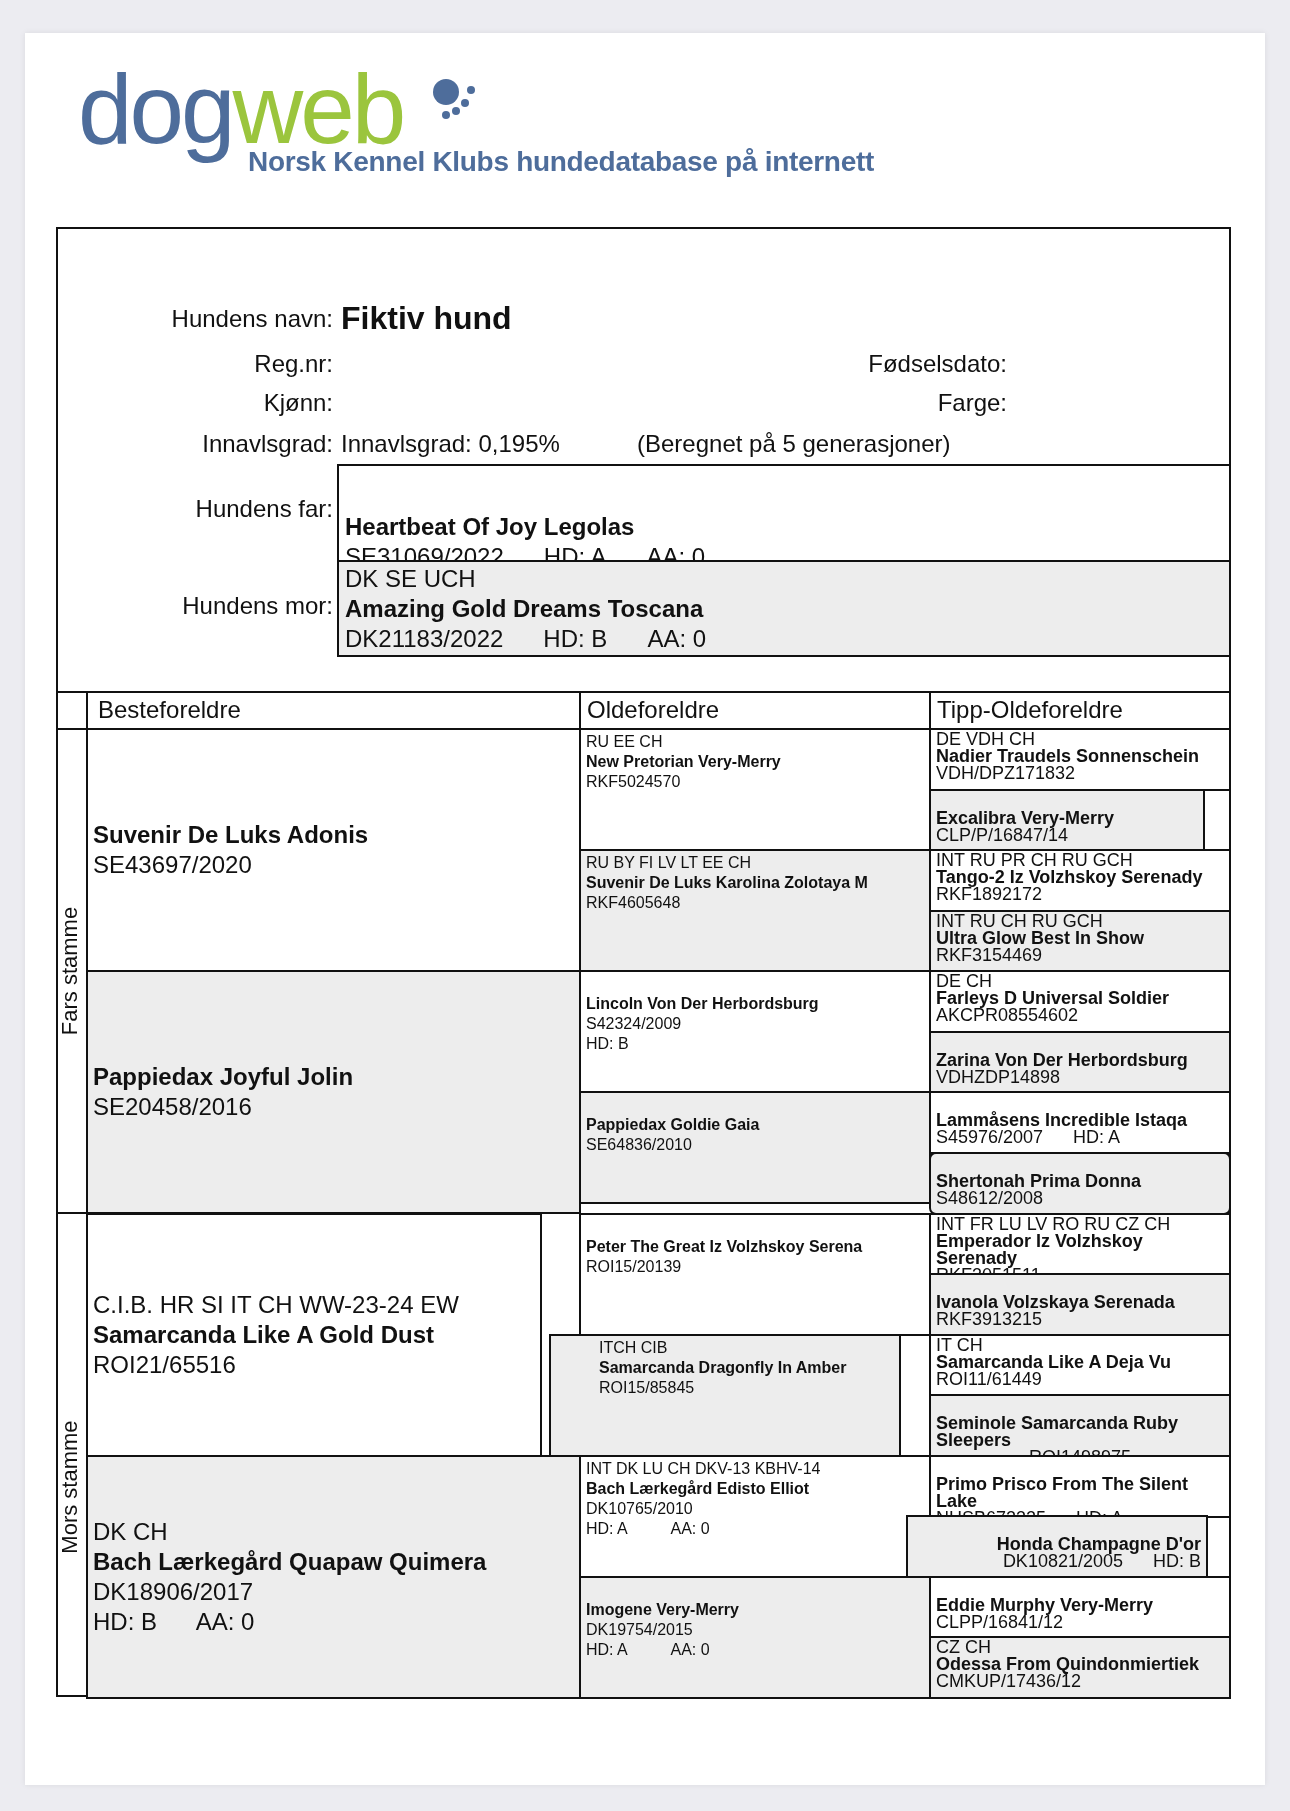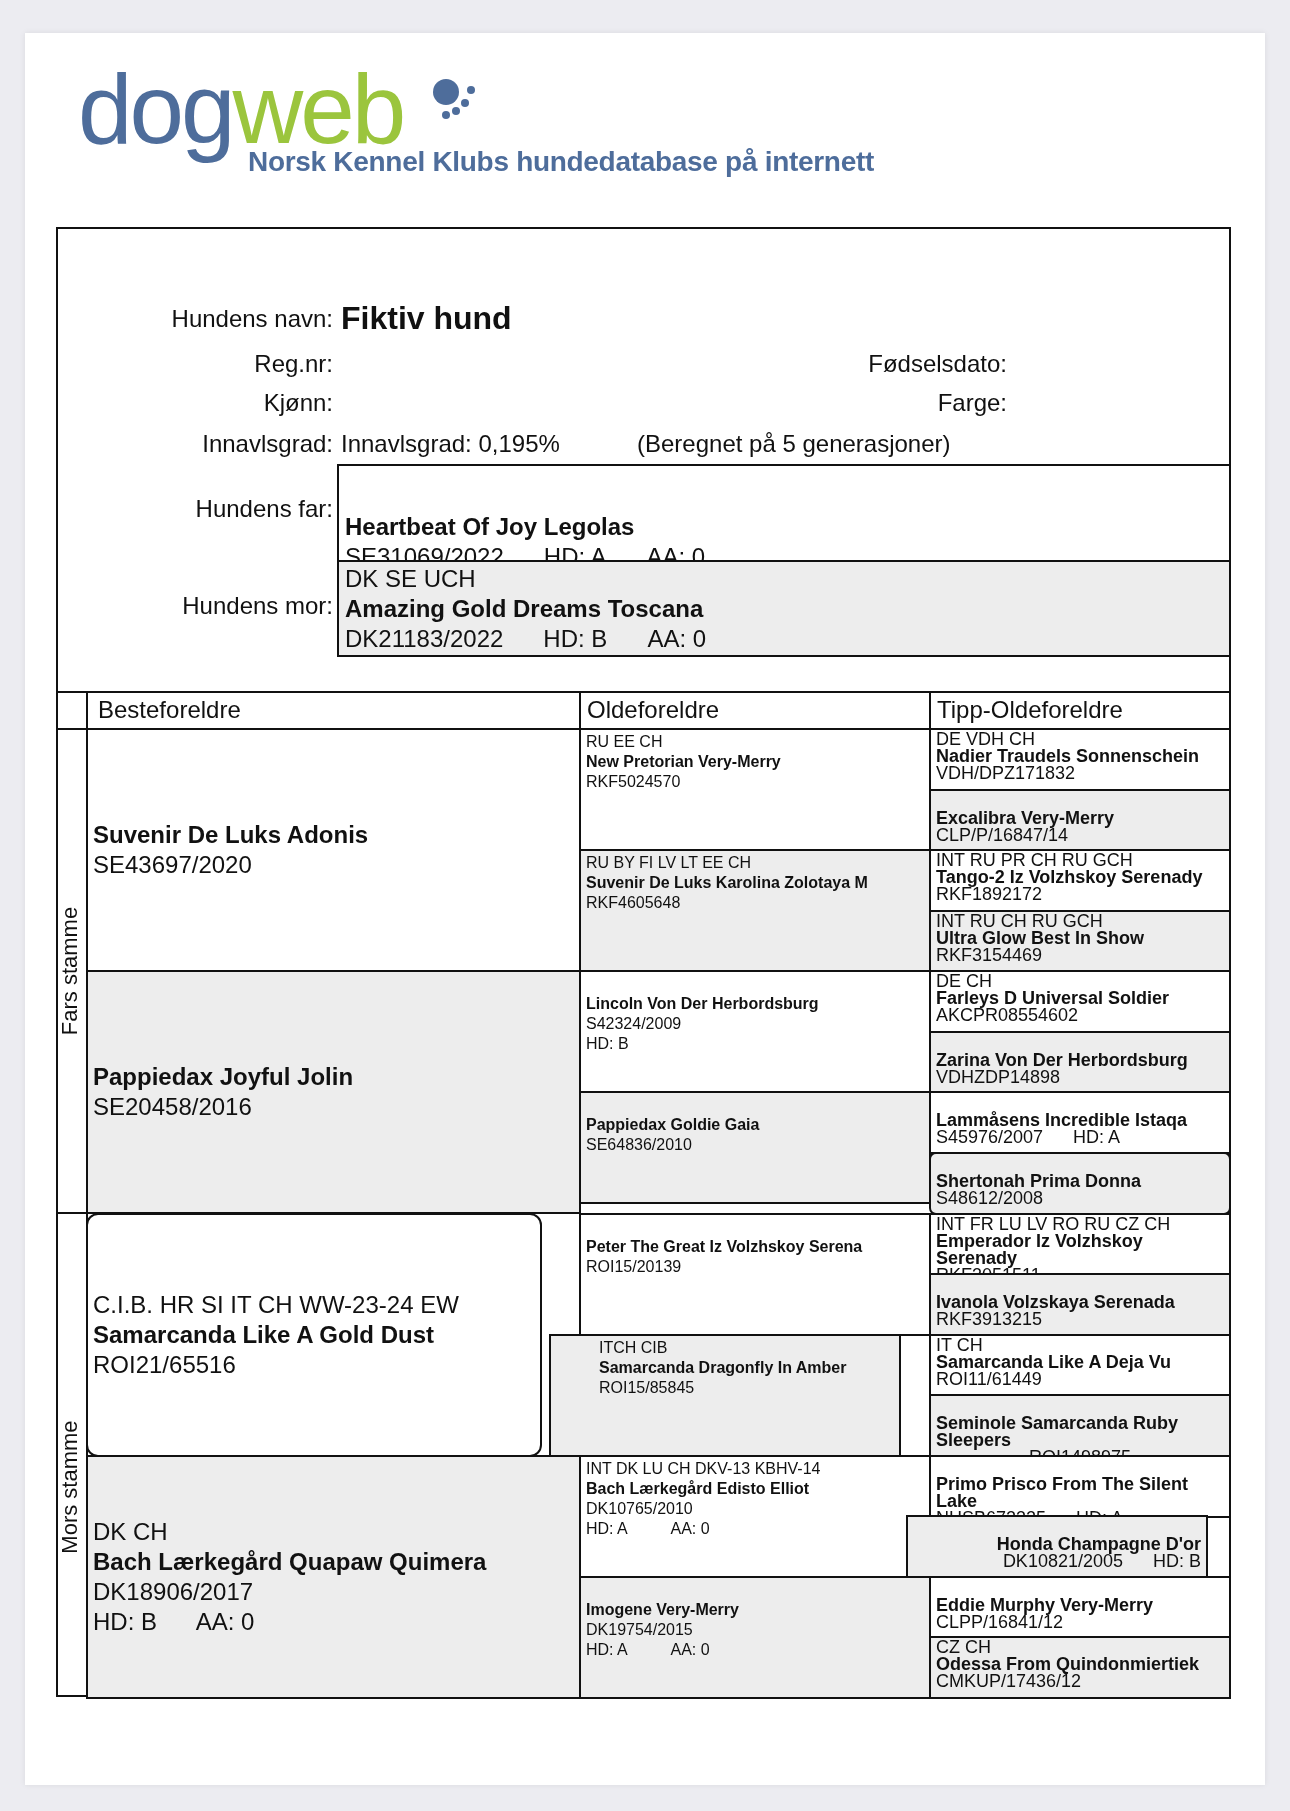--- a/index.html
+++ b/index.html
@@ -112,21 +112,21 @@
 <div id="gggp-col"></div>
 
 <div class="cell gp white" style="left:86px; top:728px; width:495px; height:244px;">
     <div class="b">Suvenir De Luks Adonis</div>
     <div style="white-space: pre;">SE43697/2020</div>
   </div>
 <div class="cell gp grey" style="left:86px; top:970px; width:495px; height:244px;">
     <div class="b">Pappiedax Joyful Jolin</div>
     <div style="white-space: pre;">SE20458/2016</div>
   </div>
-<div class="cell gp white" style="left:86px; top:1213px; width:456px; height:244px;border-radius:12px;">
+<div class="cell gp white" style="left:86px; top:1213px; width:456px; height:244px;">
     <div>C.I.B. HR SI IT CH WW-23-24 EW</div>
     <div class="b">Samarcanda Like A Gold Dust</div>
     <div style="white-space: pre;">ROI21/65516</div>
   </div>
 <div class="cell gp grey" style="left:86px; top:1455px; width:495px; height:244px;">
     <div>DK CH</div>
     <div class="b">Bach Lærkegård Quapaw Quimera</div>
     <div style="white-space: pre;">DK18906/2017</div>
     <div style="white-space: pre;">HD: B      AA: 0</div>
   </div>
@@ -167,21 +167,21 @@
 <div class="cell ggp grey" style="left: 579px; top: 1576px; width: 352px; height: 123px; padding-top: 22px;">
     <div class="b">Imogene Very-Merry</div>
     <div style="white-space: pre;">DK19754/2015</div>
     <div style="white-space: pre;">HD: A          AA: 0</div>
   </div>
 <div class="cell gggp white" style="left:929px; top:728px; width:302px; height:63px;">
     <div>DE VDH CH</div>
     <div class="b">Nadier Traudels Sonnenschein</div>
     <div style="white-space: pre;">VDH/DPZ171832</div>
   </div>
-<div class="cell gggp grey" style="left: 929px; top: 789px; width: 302px; height: 63px; padding-top: 19px;">
+<div class="cell gggp grey" style="left: 929px; top: 789px; width: 276px; height: 63px; padding-top: 19px;">
     <div class="b">Excalibra Very-Merry</div>
     <div style="white-space: pre;">CLP/P/16847/14</div>
   </div>
 <div class="cell gggp white" style="left:929px; top:849px; width:302px; height:63px;">
     <div>INT RU PR CH RU GCH</div>
     <div class="b">Tango-2 Iz Volzhskoy Serenady</div>
     <div style="white-space: pre;">RKF1892172</div>
   </div>
 <div class="cell gggp grey" style="left:929px; top:910px; width:302px; height:63px;">
     <div>INT RU CH RU GCH</div>

